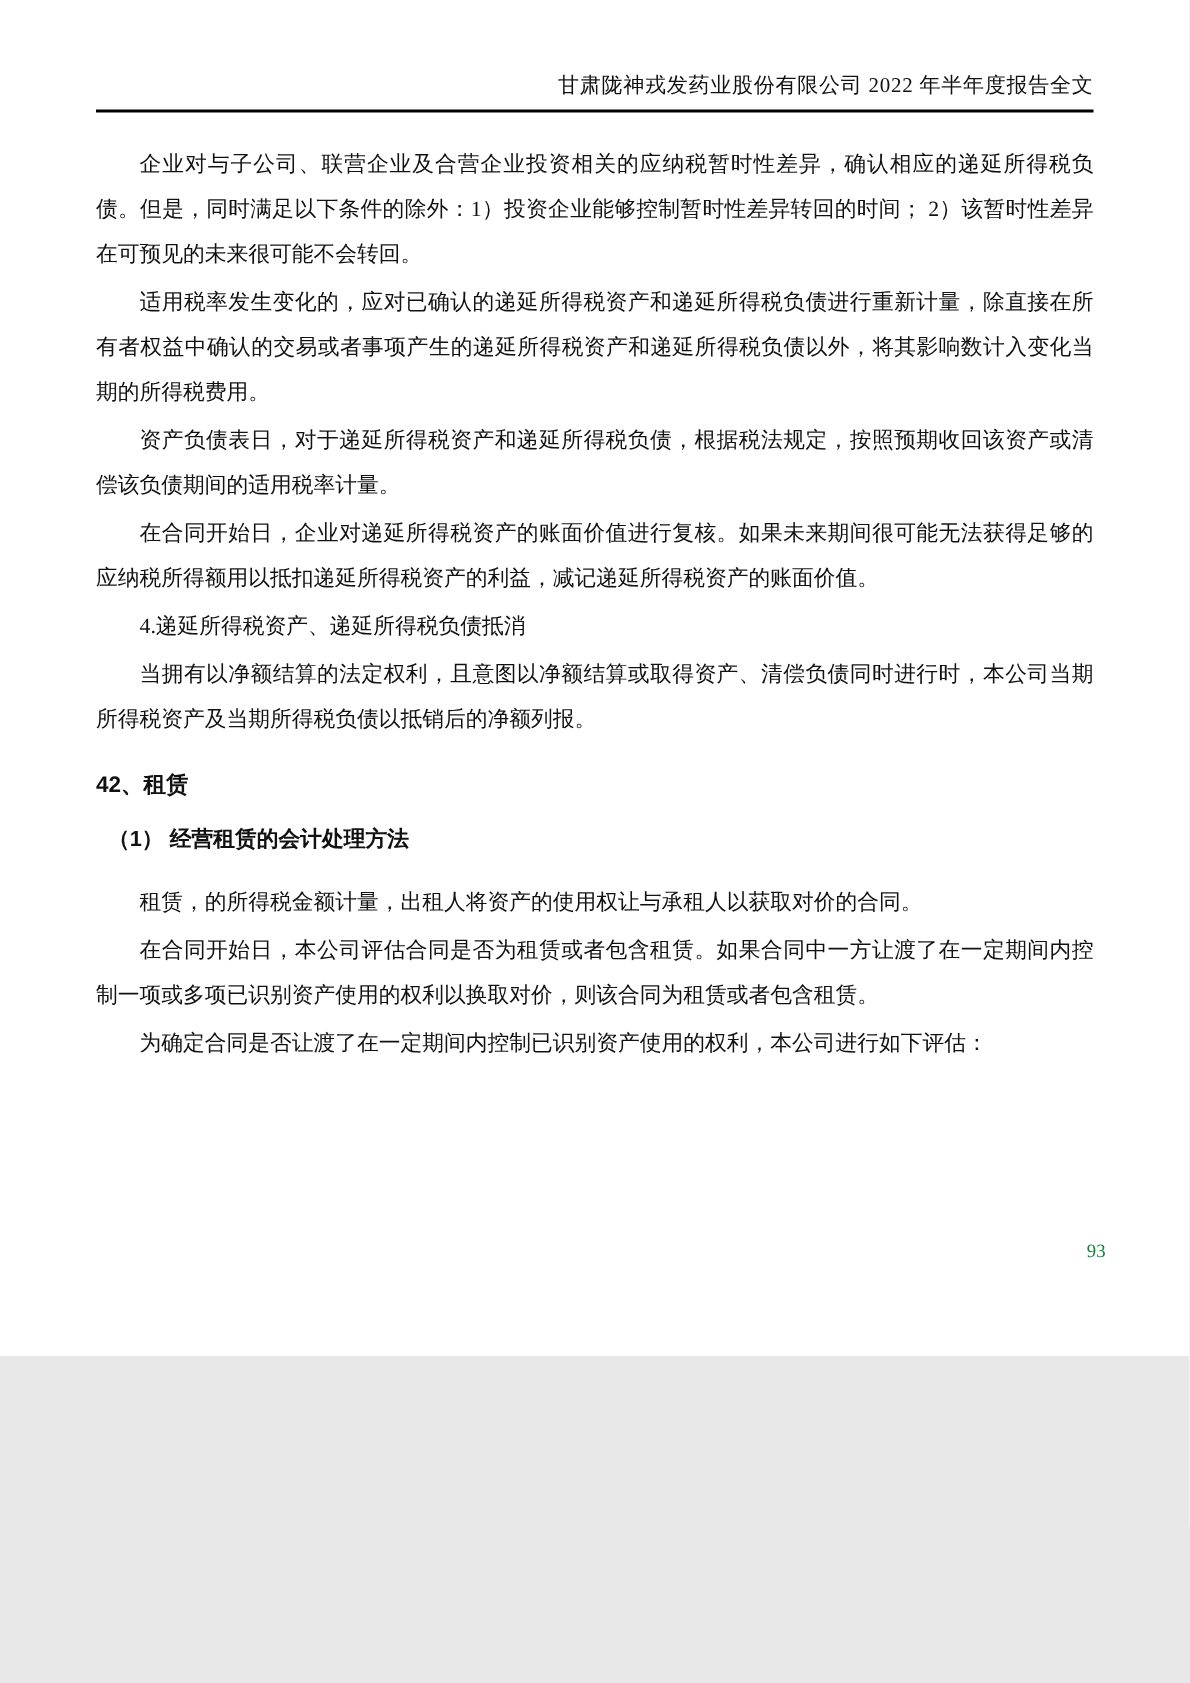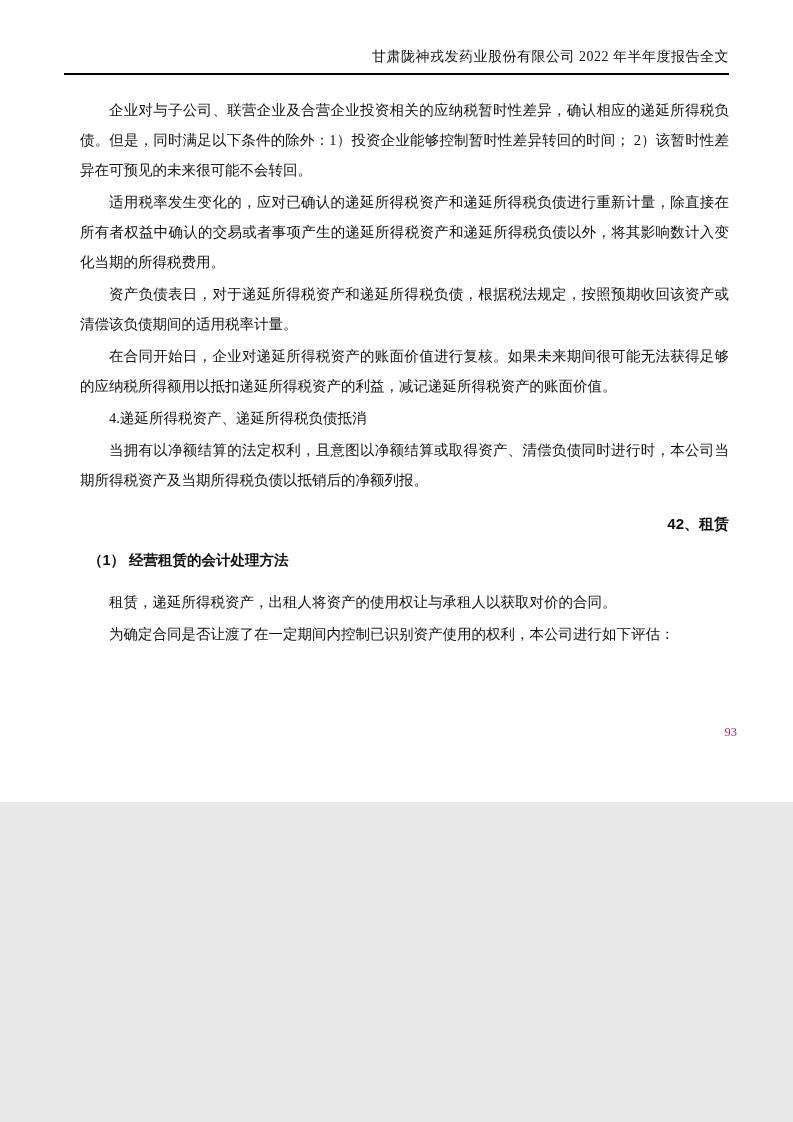--- a/index.html
+++ b/index.html
@@ -3,21 +3,21 @@
 <meta charset="utf-8">
 <style>
   html, body {
     margin: 0;
     padding: 0;
     background: #e8e8e8;
   }
   .page {
     position: relative;
     width: 793px;
-    height: 802px;
+    height: 904px;
     margin: 0 auto;
     background: #ffffff;
     font-family: "Liberation Serif", "DejaVu Serif", serif;
     color: #111111;
     overflow: hidden;
     box-sizing: border-box;
   }
   .header {
     position: absolute;
     top: 48px;
@@ -40,45 +40,45 @@
     position: absolute;
     top: 95px;
     left: 64px;
     right: 64px;
     font-size: 14.5px;
     line-height: 30px;
     text-align: justify;
     text-justify: inter-ideograph;
   }
   .content p {
-    margin: 0 0 2px 16px;
+    margin: 0 0 2px 0;
     text-indent: 2em;
   }
   .content p.heading1 {
     font-family: "Liberation Sans", "DejaVu Sans", sans-serif;
     font-weight: bold;
     font-size: 15px;
     text-indent: 0;
-    text-align: right;
+    text-align: left;
     margin: 14px 0 1px 0;
   }
   .content p.heading2 {
     font-family: "Liberation Sans", "DejaVu Sans", sans-serif;
     font-weight: bold;
     font-size: 14.5px;
     text-indent: 8px;
     text-align: left;
-    margin: 6px 0 12px 16px;
+    margin: 6px 0 12px 0;
   }
   .footer-page {
     position: absolute;
     right: 56px;
     bottom: 62px;
     font-size: 12.5px;
-    color: #be185d;
+    color: #15803d;
   }
 </style>
 </head>
 <body>
 
 <div class="page">
 
   <div class="header">
     <span class="header-title">甘肃陇神戎发药业股份有限公司 2022 年半年度报告全文</span>
     <div class="header-rule"></div>
@@ -86,19 +86,20 @@
 
   <div class="content">
     <p>企业对与子公司、联营企业及合营企业投资相关的应纳税暂时性差异，确认相应的递延所得税负债。但是，同时满足以下条件的除外：1）投资企业能够控制暂时性差异转回的时间； 2）该暂时性差异在可预见的未来很可能不会转回。</p>
     <p>适用税率发生变化的，应对已确认的递延所得税资产和递延所得税负债进行重新计量，除直接在所有者权益中确认的交易或者事项产生的递延所得税资产和递延所得税负债以外，将其影响数计入变化当期的所得税费用。</p>
     <p>资产负债表日，对于递延所得税资产和递延所得税负债，根据税法规定，按照预期收回该资产或清偿该负债期间的适用税率计量。</p>
     <p>在合同开始日，企业对递延所得税资产的账面价值进行复核。如果未来期间很可能无法获得足够的应纳税所得额用以抵扣递延所得税资产的利益，减记递延所得税资产的账面价值。</p>
     <p>4.递延所得税资产、递延所得税负债抵消</p>
     <p>当拥有以净额结算的法定权利，且意图以净额结算或取得资产、清偿负债同时进行时，本公司当期所得税资产及当期所得税负债以抵销后的净额列报。</p>
     <p class="heading1">42、租赁</p>
     <p class="heading2">（1）  经营租赁的会计处理方法</p>
-    <p>租赁，递延所得税资产，出租人将资产的使用权让与承租人以获取对价的合同。</p>
+    <p>租赁，的所得税金额计量，出租人将资产的使用权让与承租人以获取对价的合同。</p>
+    <p>在合同开始日，本公司评估合同是否为租赁或者包含租赁。如果合同中一方让渡了在一定期间内控制一项或多项已识别资产使用的权利以换取对价，则该合同为租赁或者包含租赁。</p>
     <p>为确定合同是否让渡了在一定期间内控制已识别资产使用的权利，本公司进行如下评估：</p>
   </div>
 
   <div class="footer-page">93</div>
 
 </div>
 
 </body></html>

